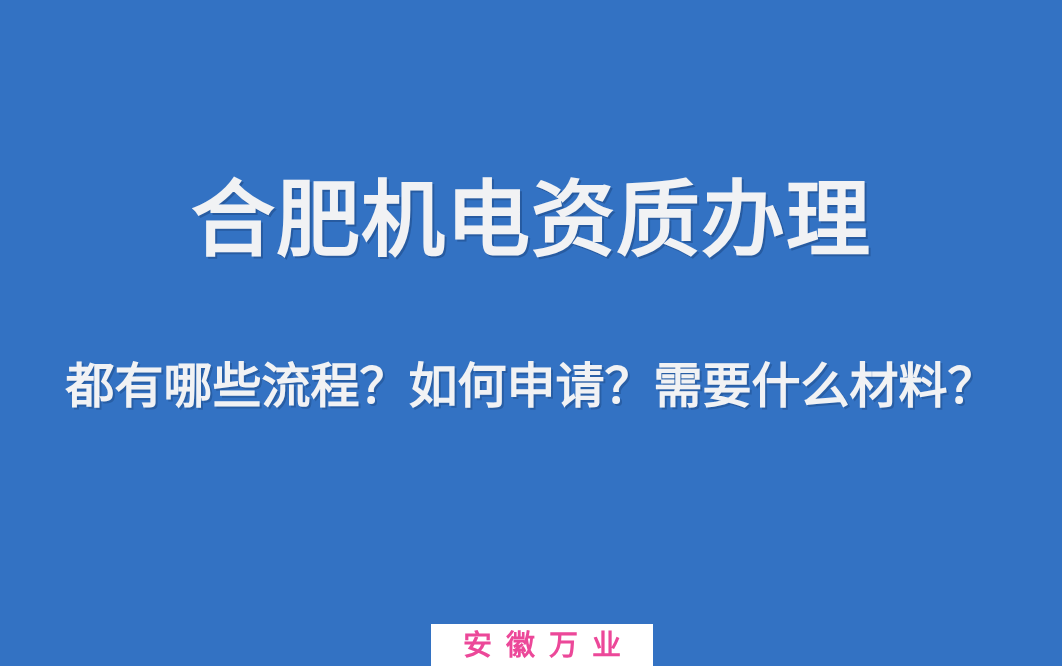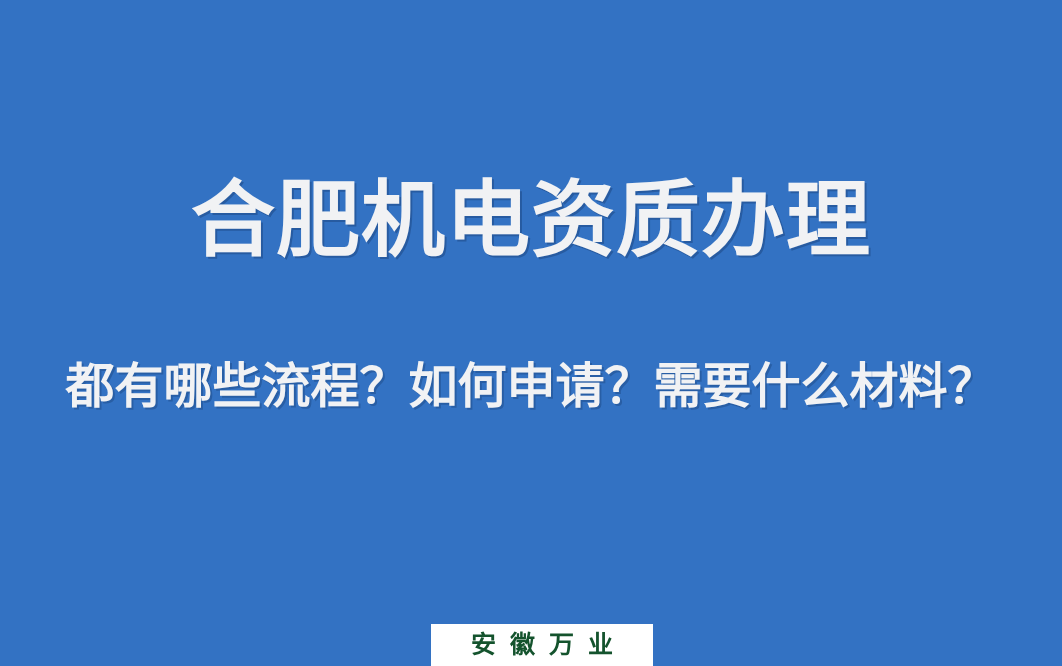--- a/index.html
+++ b/index.html
@@ -77,24 +77,24 @@
     background: #FFFFFF;
     box-sizing: border-box;
     display: flex;
     align-items: center;
     justify-content: center;
     overflow: hidden;
   }
 
   .brand-name {
     font-family: "DejaVu Sans", "Liberation Sans", sans-serif;
-    font-size: 25px;
+    font-size: 29px;
     line-height: 32px;
     font-weight: bold;
-    color: #14532d;
+    color: #ec4899;
     letter-spacing: 14px;
     text-indent: 14px;
     white-space: nowrap;
   }
 </style>
 </head>
 <body>
 
 <div class="poster">
 

